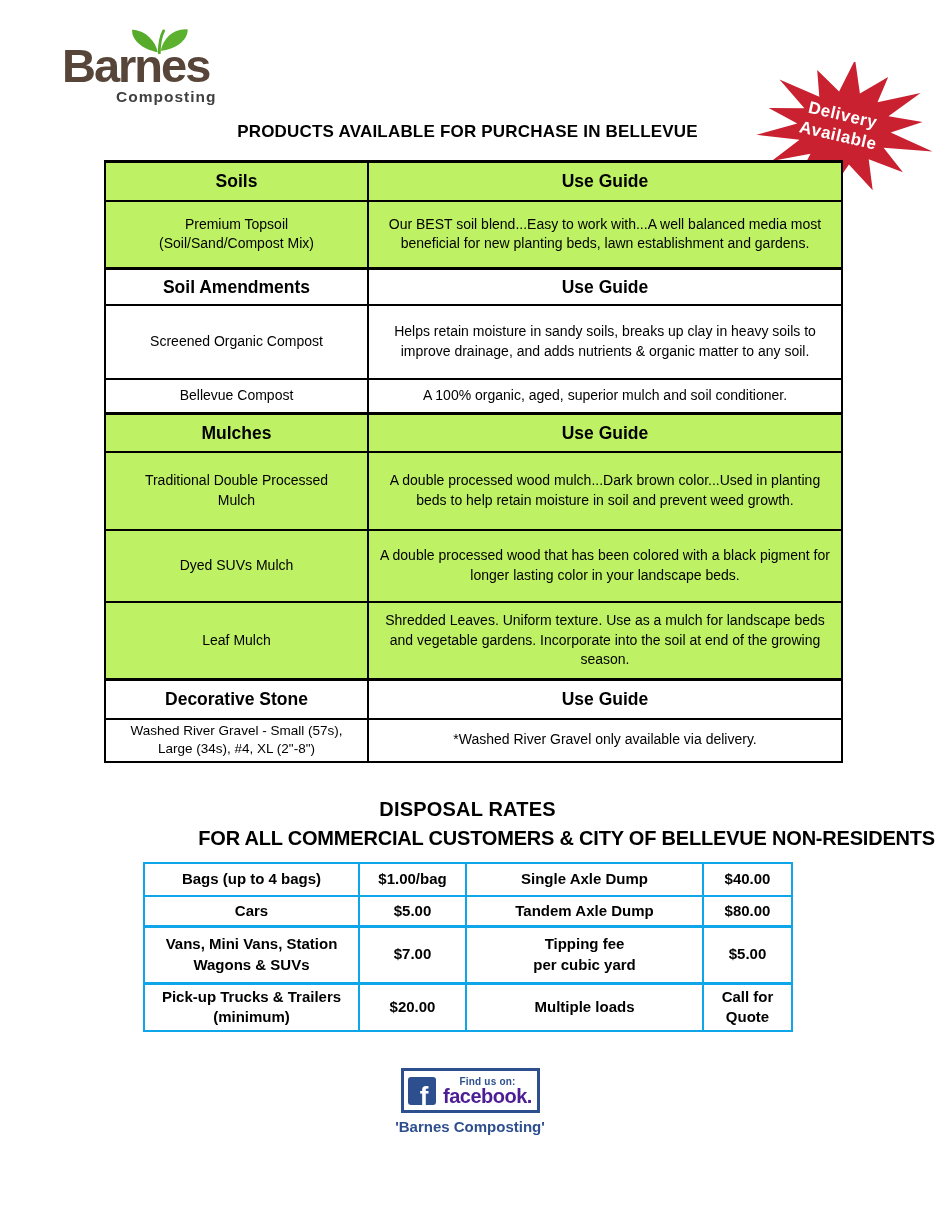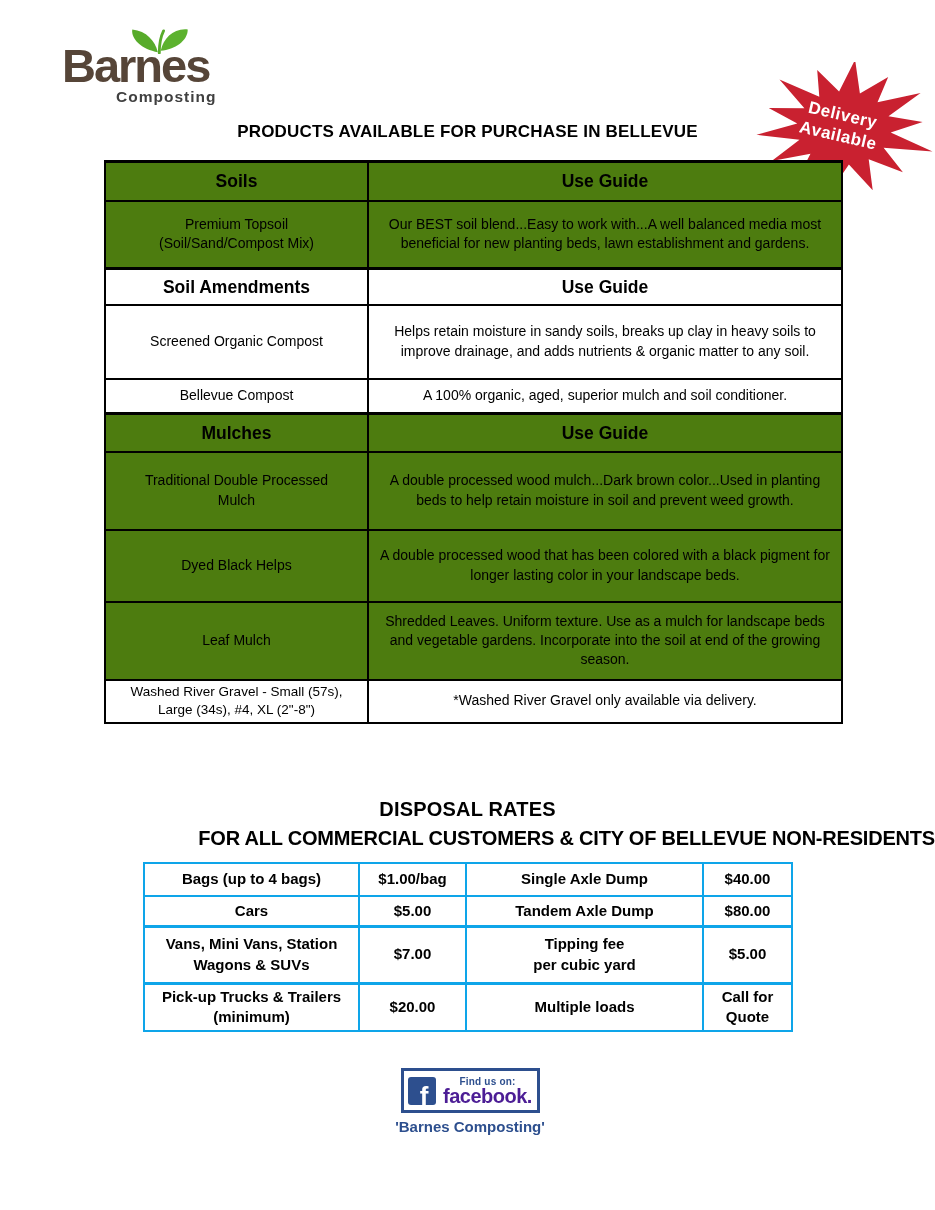--- a/index.html
+++ b/index.html
@@ -41,21 +41,21 @@
   
   .ptable {
     position:absolute; left:104px; top:160px;
     border-collapse:collapse; table-layout:fixed; width:737px;
   }
   .ptable td {
     border:2px solid #000; text-align:center; vertical-align:middle;
     padding:2px 8px; white-space:pre-line; font-size:14px; line-height:1.38;
   }
   .ptable tr.hdr td { font-weight:bold; font-size:17.5px; white-space:normal; border-top-width:3px; }
-  .ptable tr.gray td { background:#4d7c0f; }
+  .ptable tr.gray td { background:#bef264; }
 
   
   .disposal-title {
     position:absolute; left:0; top:798px; width:935px; text-align:center;
     font-size:20px; font-weight:bold; letter-spacing:.2px;
   }
   .disposal-subtitle {
     position:absolute; left:0; top:827px; width:935px; text-align:right;
     font-size:20px; font-weight:bold; letter-spacing:-.2px;
   }
@@ -146,26 +146,30 @@
       <tr class="hdr gray" style="height:38px">
         <td>Mulches</td>
         <td>Use Guide</td>
       </tr>
       <tr class="gray" style="height:78px">
         <td class="product">Traditional Double Processed
 Mulch</td>
         <td class="guide">A double processed wood mulch...Dark brown color...Used in planting beds to help retain moisture in soil and prevent weed growth.</td>
       </tr>
       <tr class="gray" style="height:72px">
-        <td class="product">Dyed Black Helps</td>
+        <td class="product">Dyed SUVs Mulch</td>
         <td class="guide">A double processed wood that has been colored with a black pigment for longer lasting color in your landscape beds.</td>
       </tr>
       <tr class="gray" style="height:78px">
         <td class="product">Leaf Mulch</td>
         <td class="guide">Shredded Leaves. Uniform texture. Use as a mulch for landscape beds and vegetable gardens. Incorporate into the soil at end of the growing season.</td>
+      </tr>
+      <tr class="hdr" style="height:39px">
+        <td>Decorative Stone</td>
+        <td>Use Guide</td>
       </tr>
       <tr style="height:42px">
         <td class="product" style="font-size:13.5px">Washed River Gravel - Small (57s),
 Large (34s), #4, XL (2"-8")</td>
         <td class="guide">*Washed River Gravel only available via delivery.</td>
       </tr>
     </tbody>
   </table>
 
   <div class="disposal-title">DISPOSAL RATES</div>

